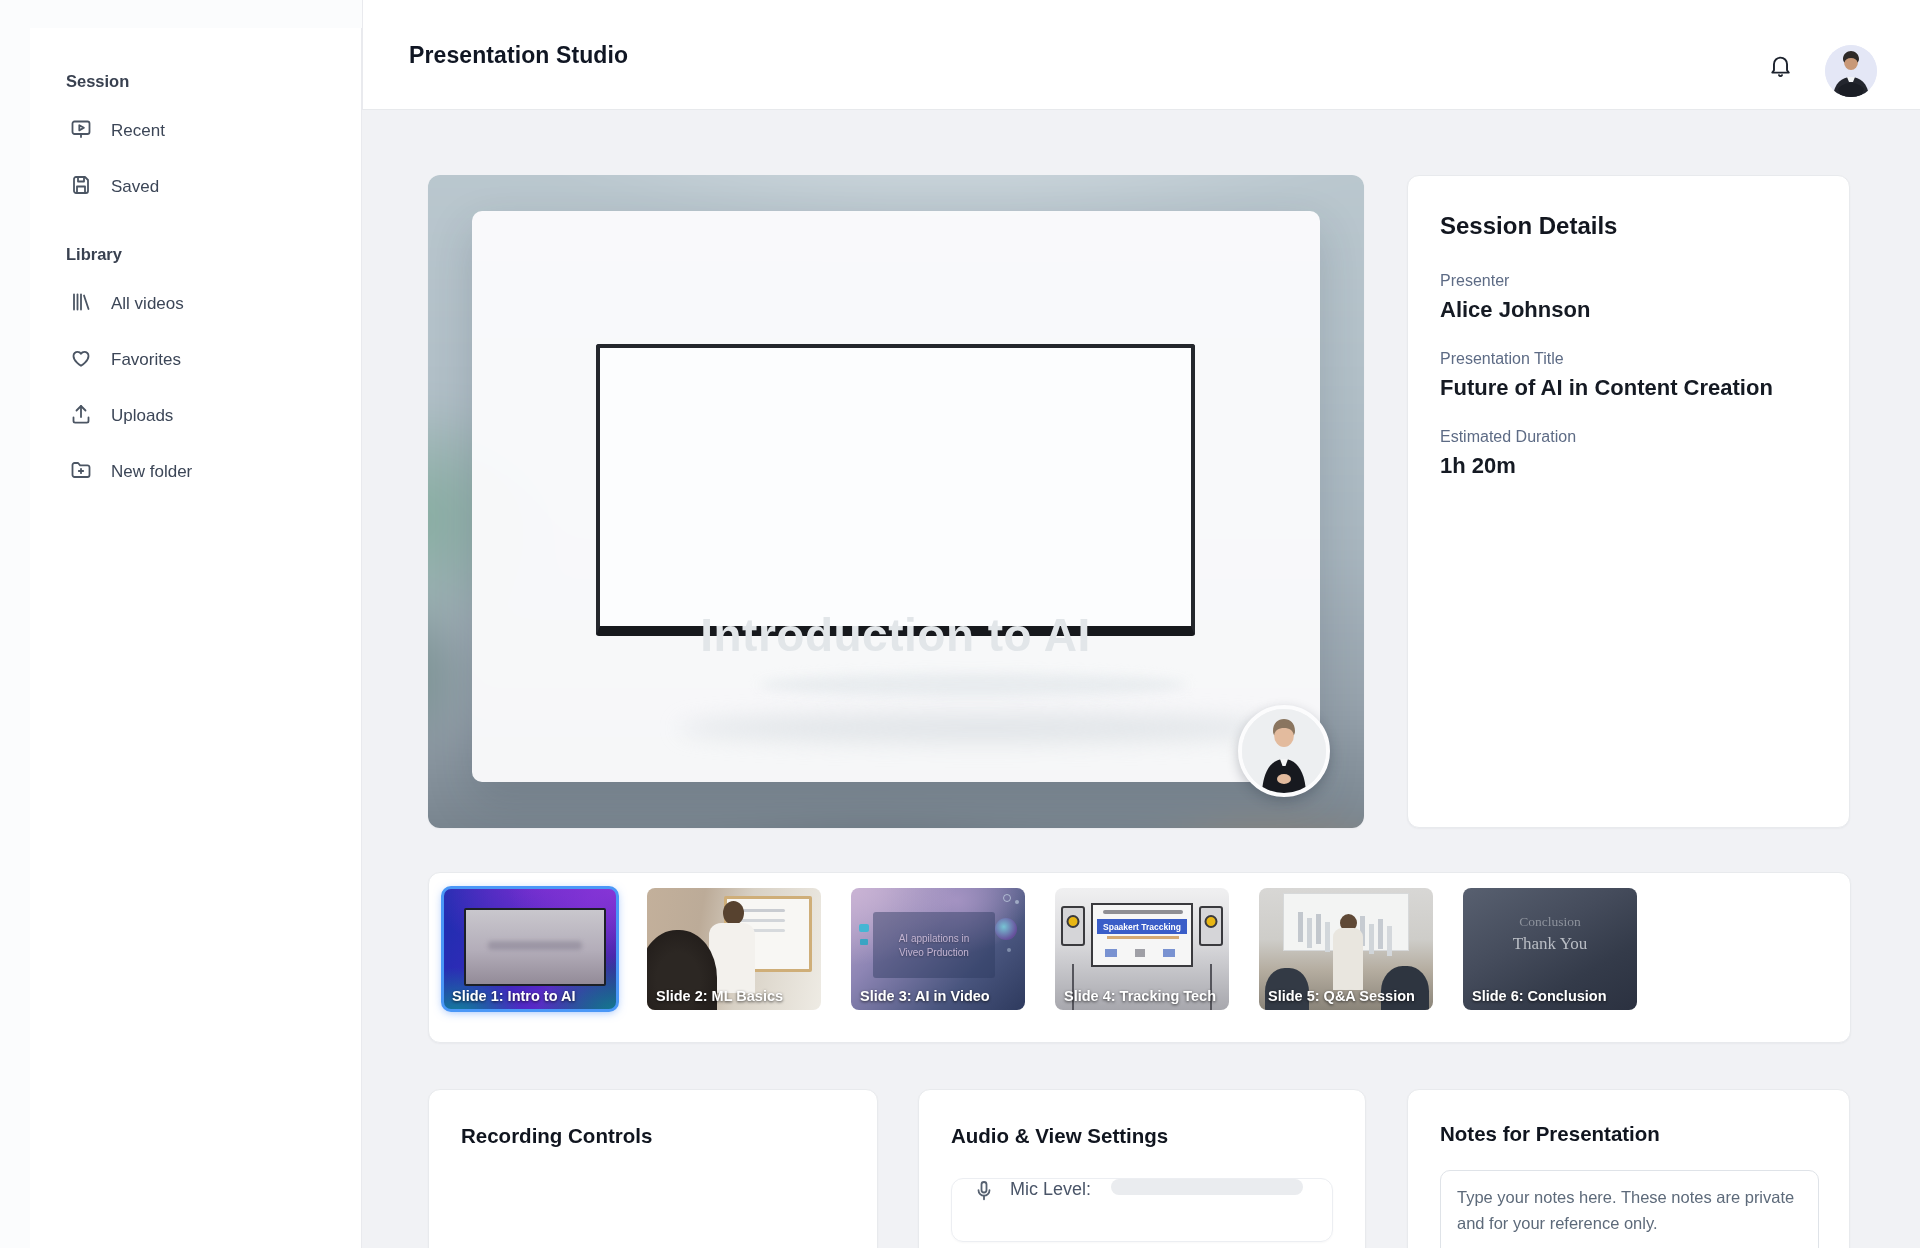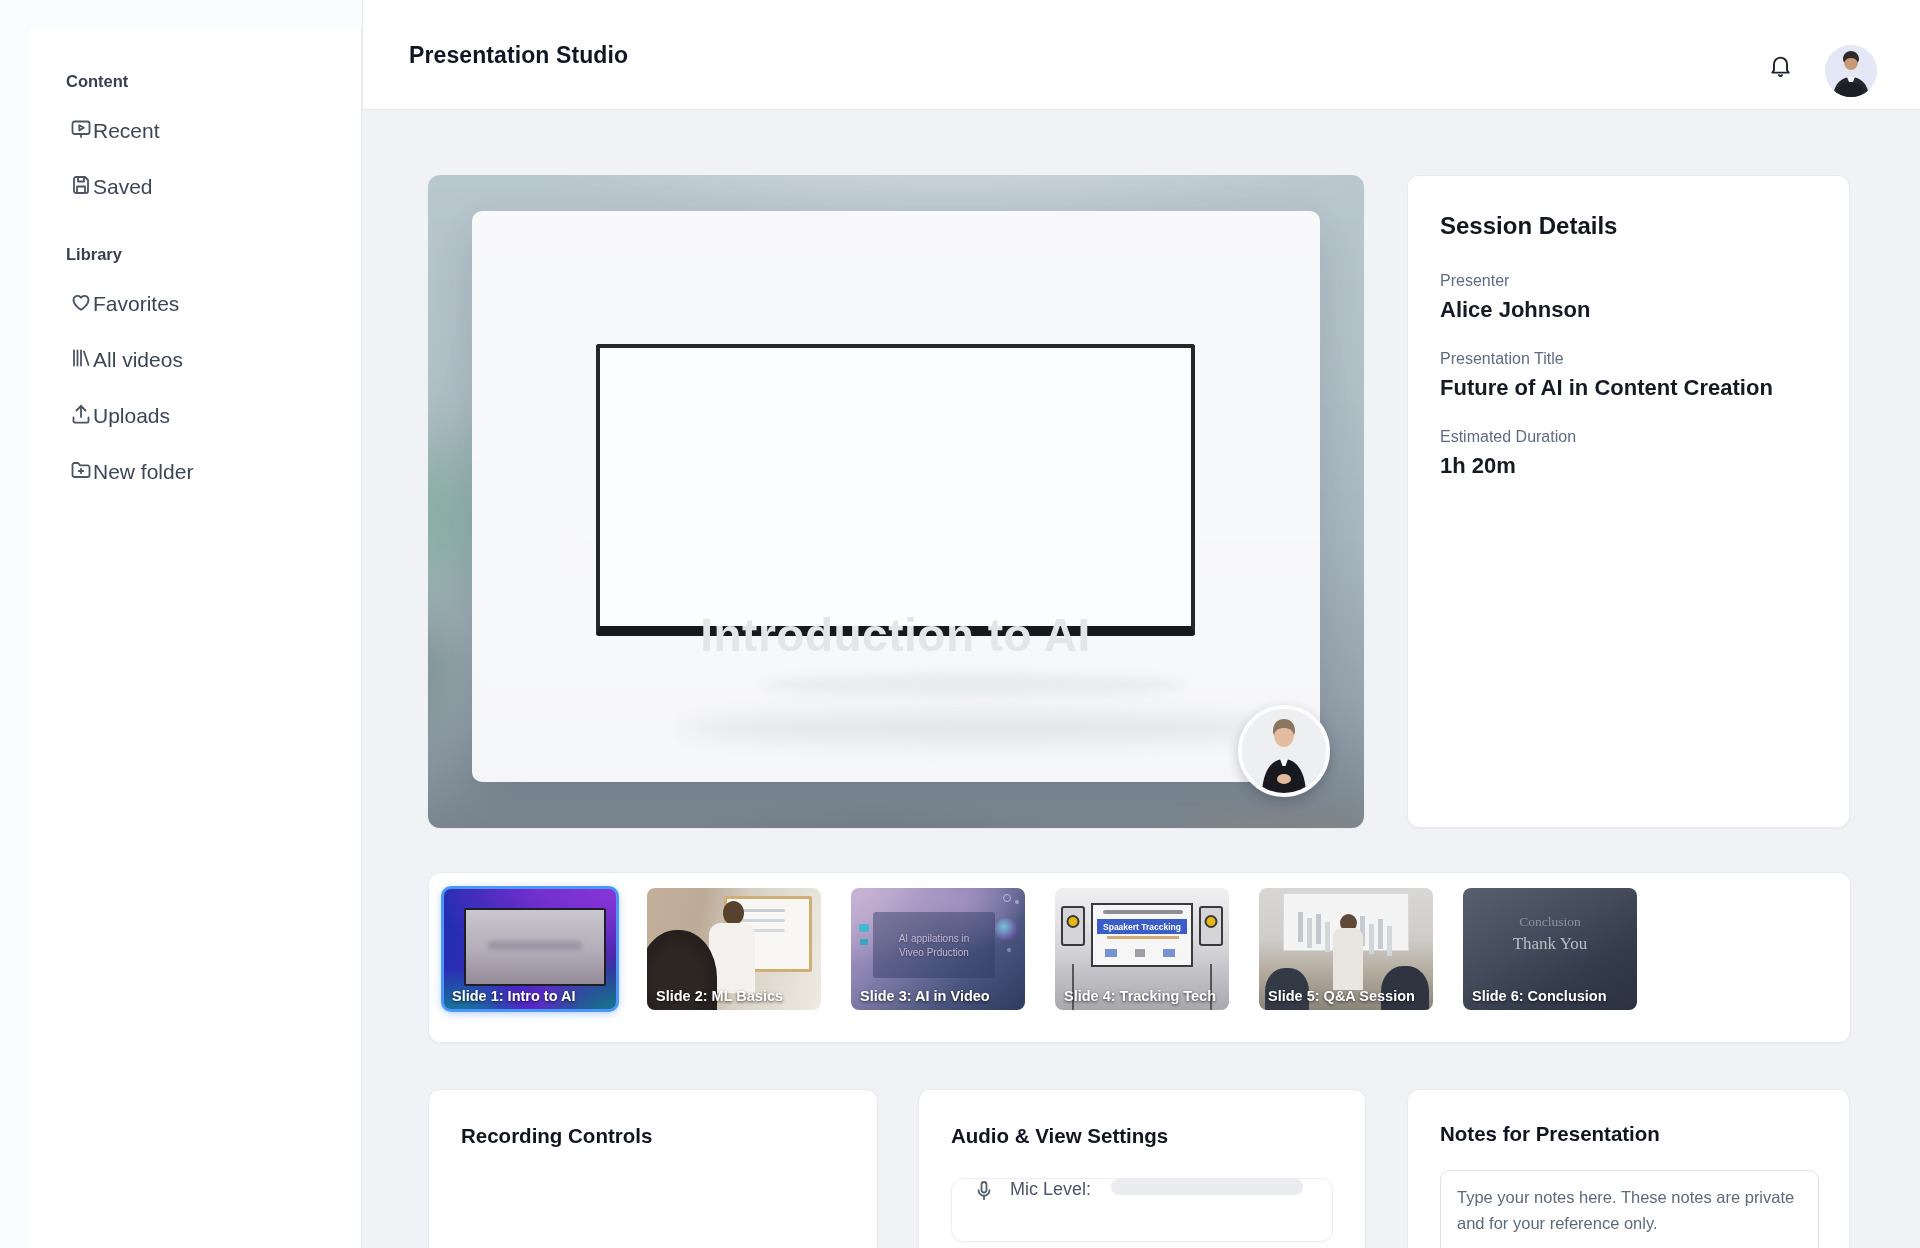--- a/index.html
+++ b/index.html
@@ -5,22 +5,22 @@
   * { margin:0; padding:0; box-sizing:border-box; }
   html,body { width:1920px; height:1248px; overflow:hidden; background:#fbfcfd;
     font-family:"Liberation Sans", sans-serif; -webkit-font-smoothing:antialiased; }
 
   
   .sidebar { position:absolute; left:30px; top:28px; width:332px; height:1220px;
     background:#ffffff; border-right:1px solid #e9eaee; padding-top:44px; }
   .side-section { margin:0 0 14px 36px; font-size:16.5px; font-weight:700; color:#394150; }
   .side-gap { height:28px; }
   .side-item { margin:0 0 4px 24px; width:296px; height:52px; border-radius:10px;
-    display:flex; align-items:center; padding-left:15px; position:relative;
-    font-size:21px; font-weight:500; color:#3c4657; cursor:pointer; }
+    display:flex; align-items:center; gap:18px; padding-left:15px; position:relative;
+    font-size:17px; font-weight:500; color:#3c4657; cursor:pointer; }
   .side-item svg { width:24px; height:24px; stroke:#4b5563; fill:none;
     stroke-width:1.8; stroke-linecap:round; stroke-linejoin:round; flex:none; }
   .side-item.active { background:#e9f2fe; color:#2e7ff0; font-weight:600; }
   .side-item.active svg { stroke:#2e7ff0; }
   .side-item.active::after { content:""; position:absolute; right:-22px; top:0;
     width:5px; height:52px; background:#3d96f5; border-radius:3px; }
 
   
   .header { position:absolute; left:362px; top:0; width:1558px; height:110px;
     background:#ffffff; border-bottom:1px solid #e7e9ec; border-left:1px solid #e9eaee; }
@@ -187,21 +187,21 @@
   .mic-bar { width:192px; height:16px; border-radius:8px; background:#eaecef; margin-left:6px; }
   .notes-area { margin-top:24px; width:379px; height:122px; border:1px solid #dfe3e8;
     border-radius:10px; padding:14px 16px; font-family:"Liberation Sans", sans-serif;
     font-size:16.5px; line-height:1.55; color:#39424f; resize:none; outline:none; background:#fff; }
   .notes-area::placeholder { color:#5d6a7a; }
 </style>
 </head>
 <body>
 
 <nav class="sidebar">
-  <div class="side-section">Content</div>
+  <div class="side-section">Session</div>
 
   <div class="side-item">
     <span><svg viewBox="0 0 24 24">
           <rect x="3.5" y="4.5" width="17" height="12.5" rx="2"></rect>
           <path d="M10.3 8.2l4.6 2.6-4.6 2.6z"></path>
           <path d="M12 17v3"></path>
         </svg></span>
     <span>Recent</span>
   </div>
 
@@ -210,36 +210,36 @@
     <span><svg viewBox="0 0 24 24">
           <path d="M5 6a2 2 0 012-2h9l3 3v11a2 2 0 01-2 2H7a2 2 0 01-2-2z"></path>
           <path d="M9 4v4.5h6V4"></path>
           <path d="M8 20v-6.5h8V20"></path>
         </svg></span>
     <span>Saved</span>
   </div>
 
   <div class="side-gap"></div>
   <div class="side-section">Library</div>
-
-  <div class="side-item">
-    <span><svg viewBox="0 0 24 24">
-          <path d="M12 19.8S4.5 15.3 4.5 9.9A4.1 4.1 0 018.6 5.8c1.6 0 2.8.9 3.4 2 .6-1.1 1.8-2 3.4-2a4.1 4.1 0 014.1 4.1c0 5.4-7.5 9.9-7.5 9.9z"></path>
-        </svg></span>
-    <span>Favorites</span>
-  </div>
 
   <div class="side-item">
     <span><svg viewBox="0 0 24 24">
           <path d="M5 4.5v15"></path>
           <path d="M8.5 4.5v15"></path>
           <path d="M12 4.5v15"></path>
           <path d="M15 5.5l4.5 13.5"></path>
         </svg></span>
     <span>All videos</span>
+  </div>
+
+  <div class="side-item">
+    <span><svg viewBox="0 0 24 24">
+          <path d="M12 19.8S4.5 15.3 4.5 9.9A4.1 4.1 0 018.6 5.8c1.6 0 2.8.9 3.4 2 .6-1.1 1.8-2 3.4-2a4.1 4.1 0 014.1 4.1c0 5.4-7.5 9.9-7.5 9.9z"></path>
+        </svg></span>
+    <span>Favorites</span>
   </div>
 
   <div class="side-item">
     <span><svg viewBox="0 0 24 24">
           <path d="M4.5 15.5V19a1.6 1.6 0 001.6 1.6h11.8A1.6 1.6 0 0019.5 19v-3.5"></path>
           <path d="M12 15V4"></path>
           <path d="M7.5 8.5L12 4l4.5 4.5"></path>
         </svg></span>
     <span>Uploads</span>
   </div>

